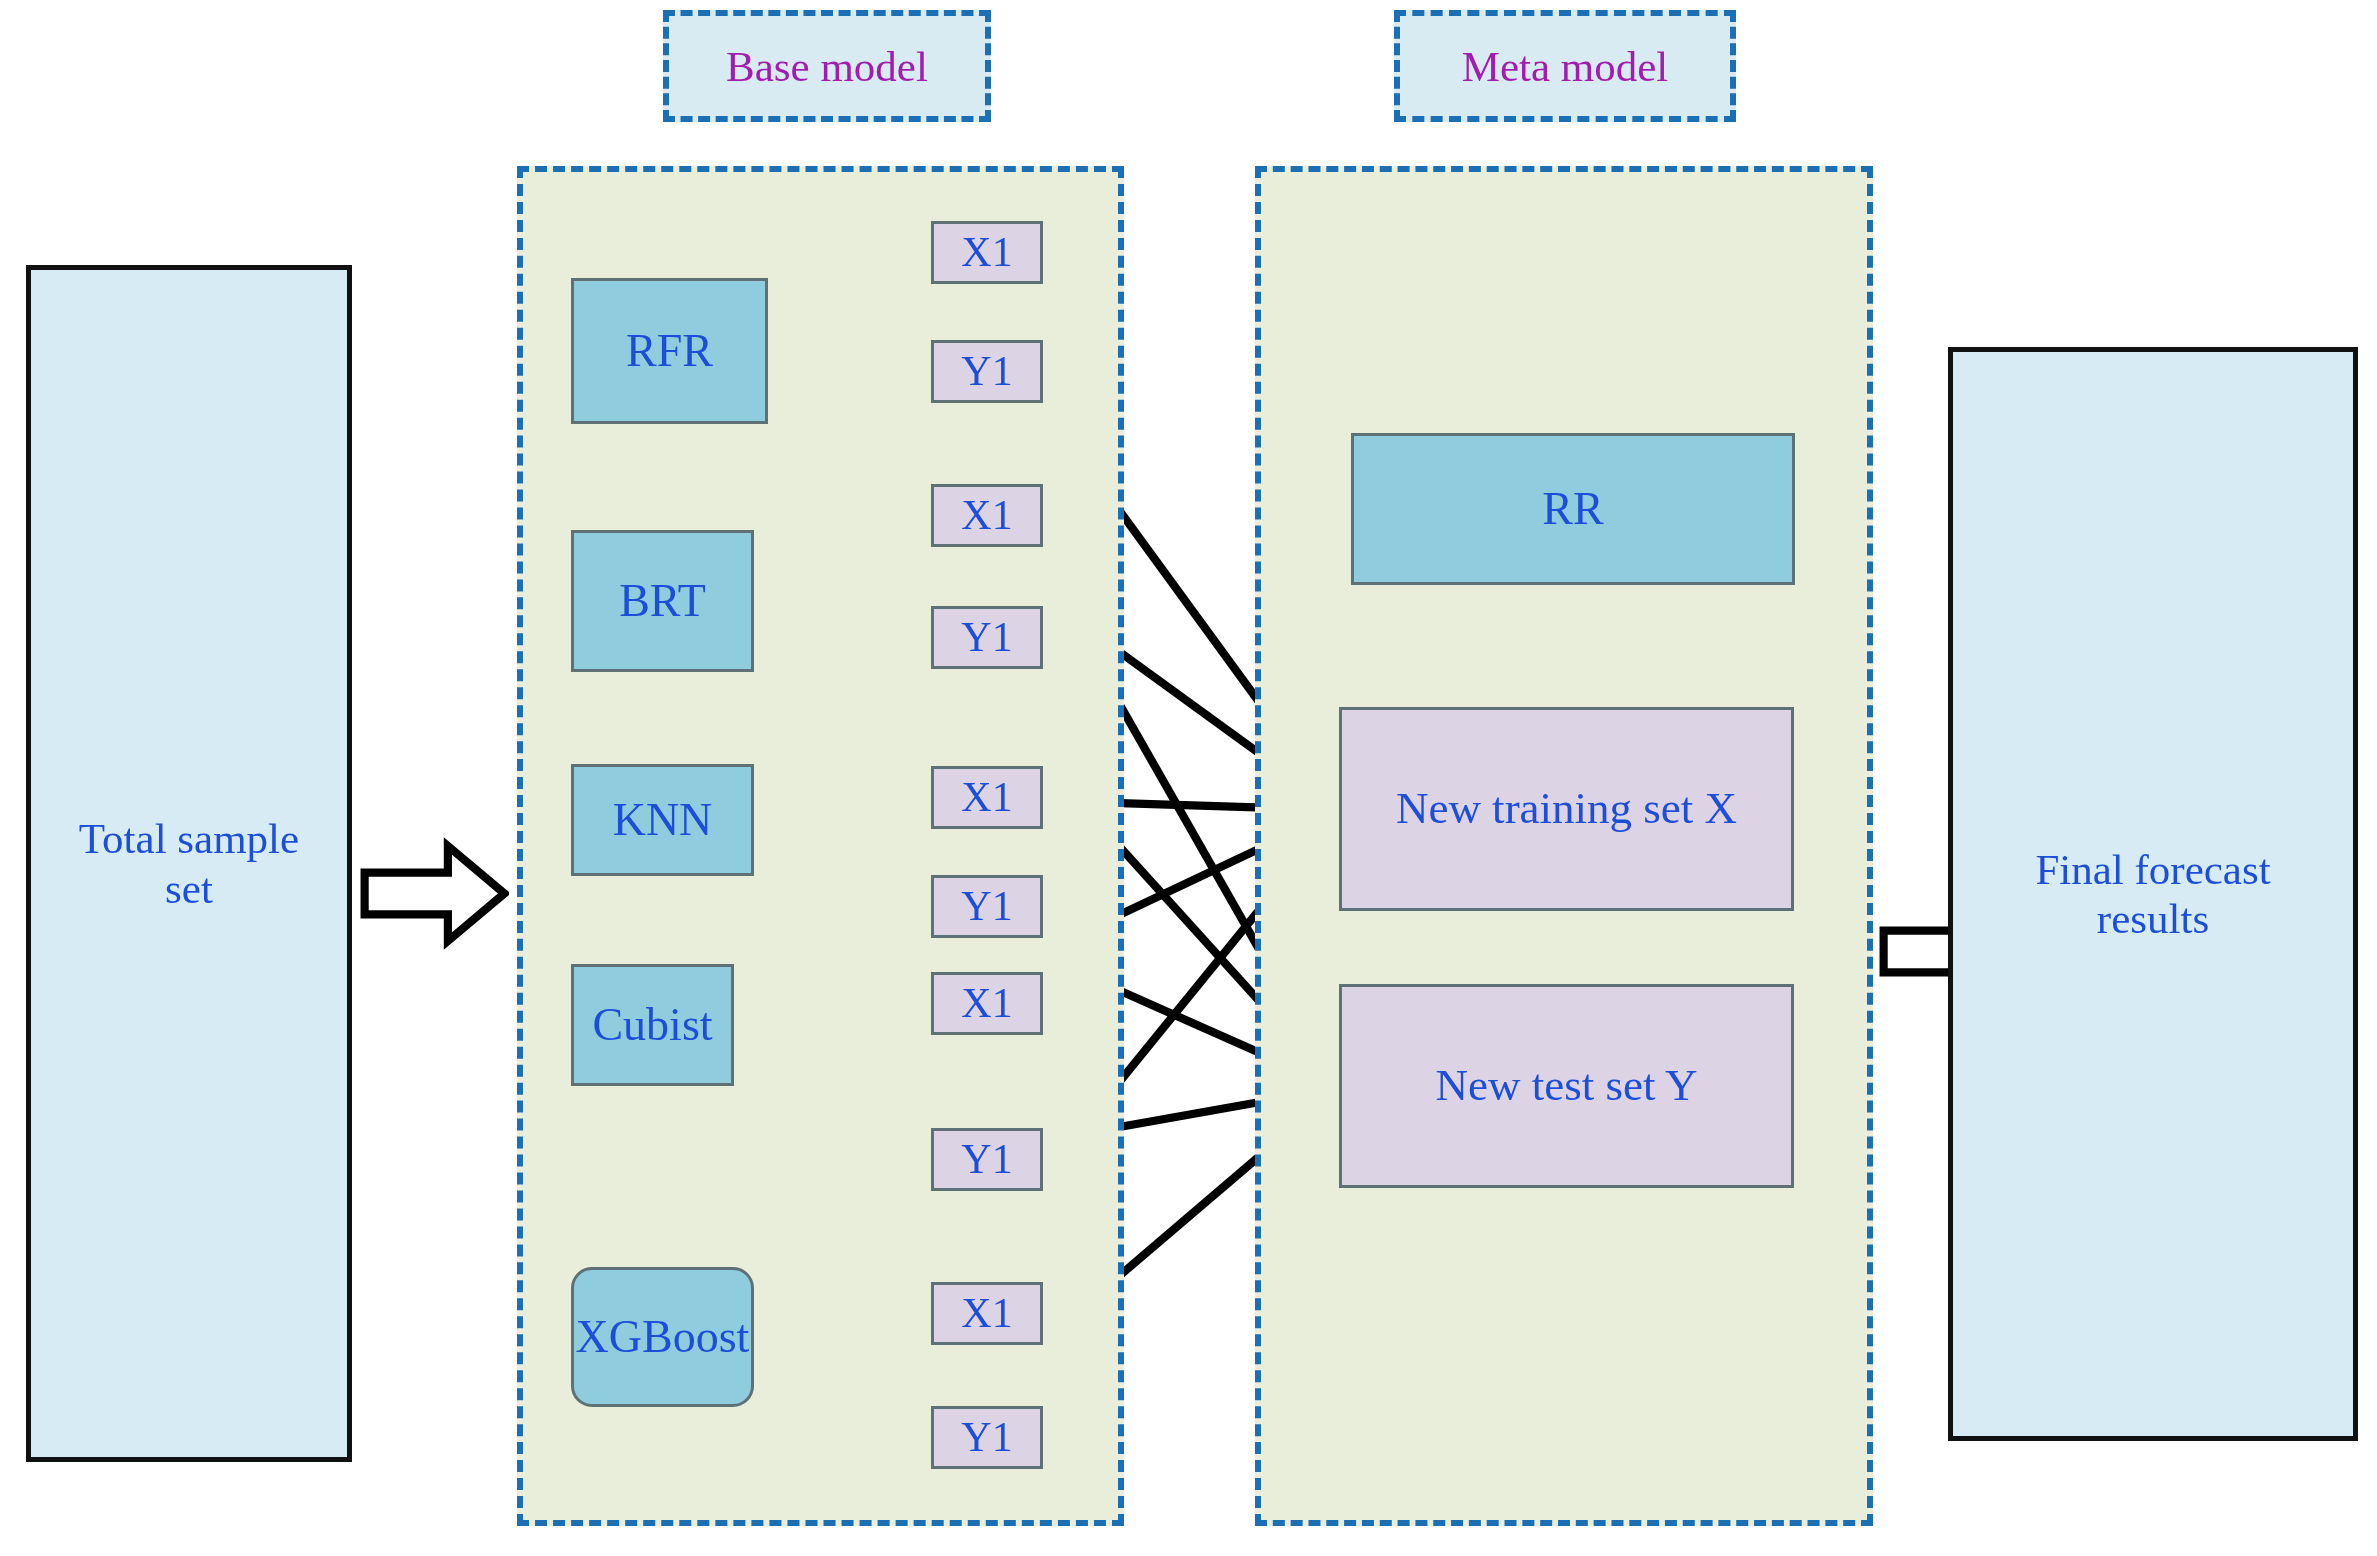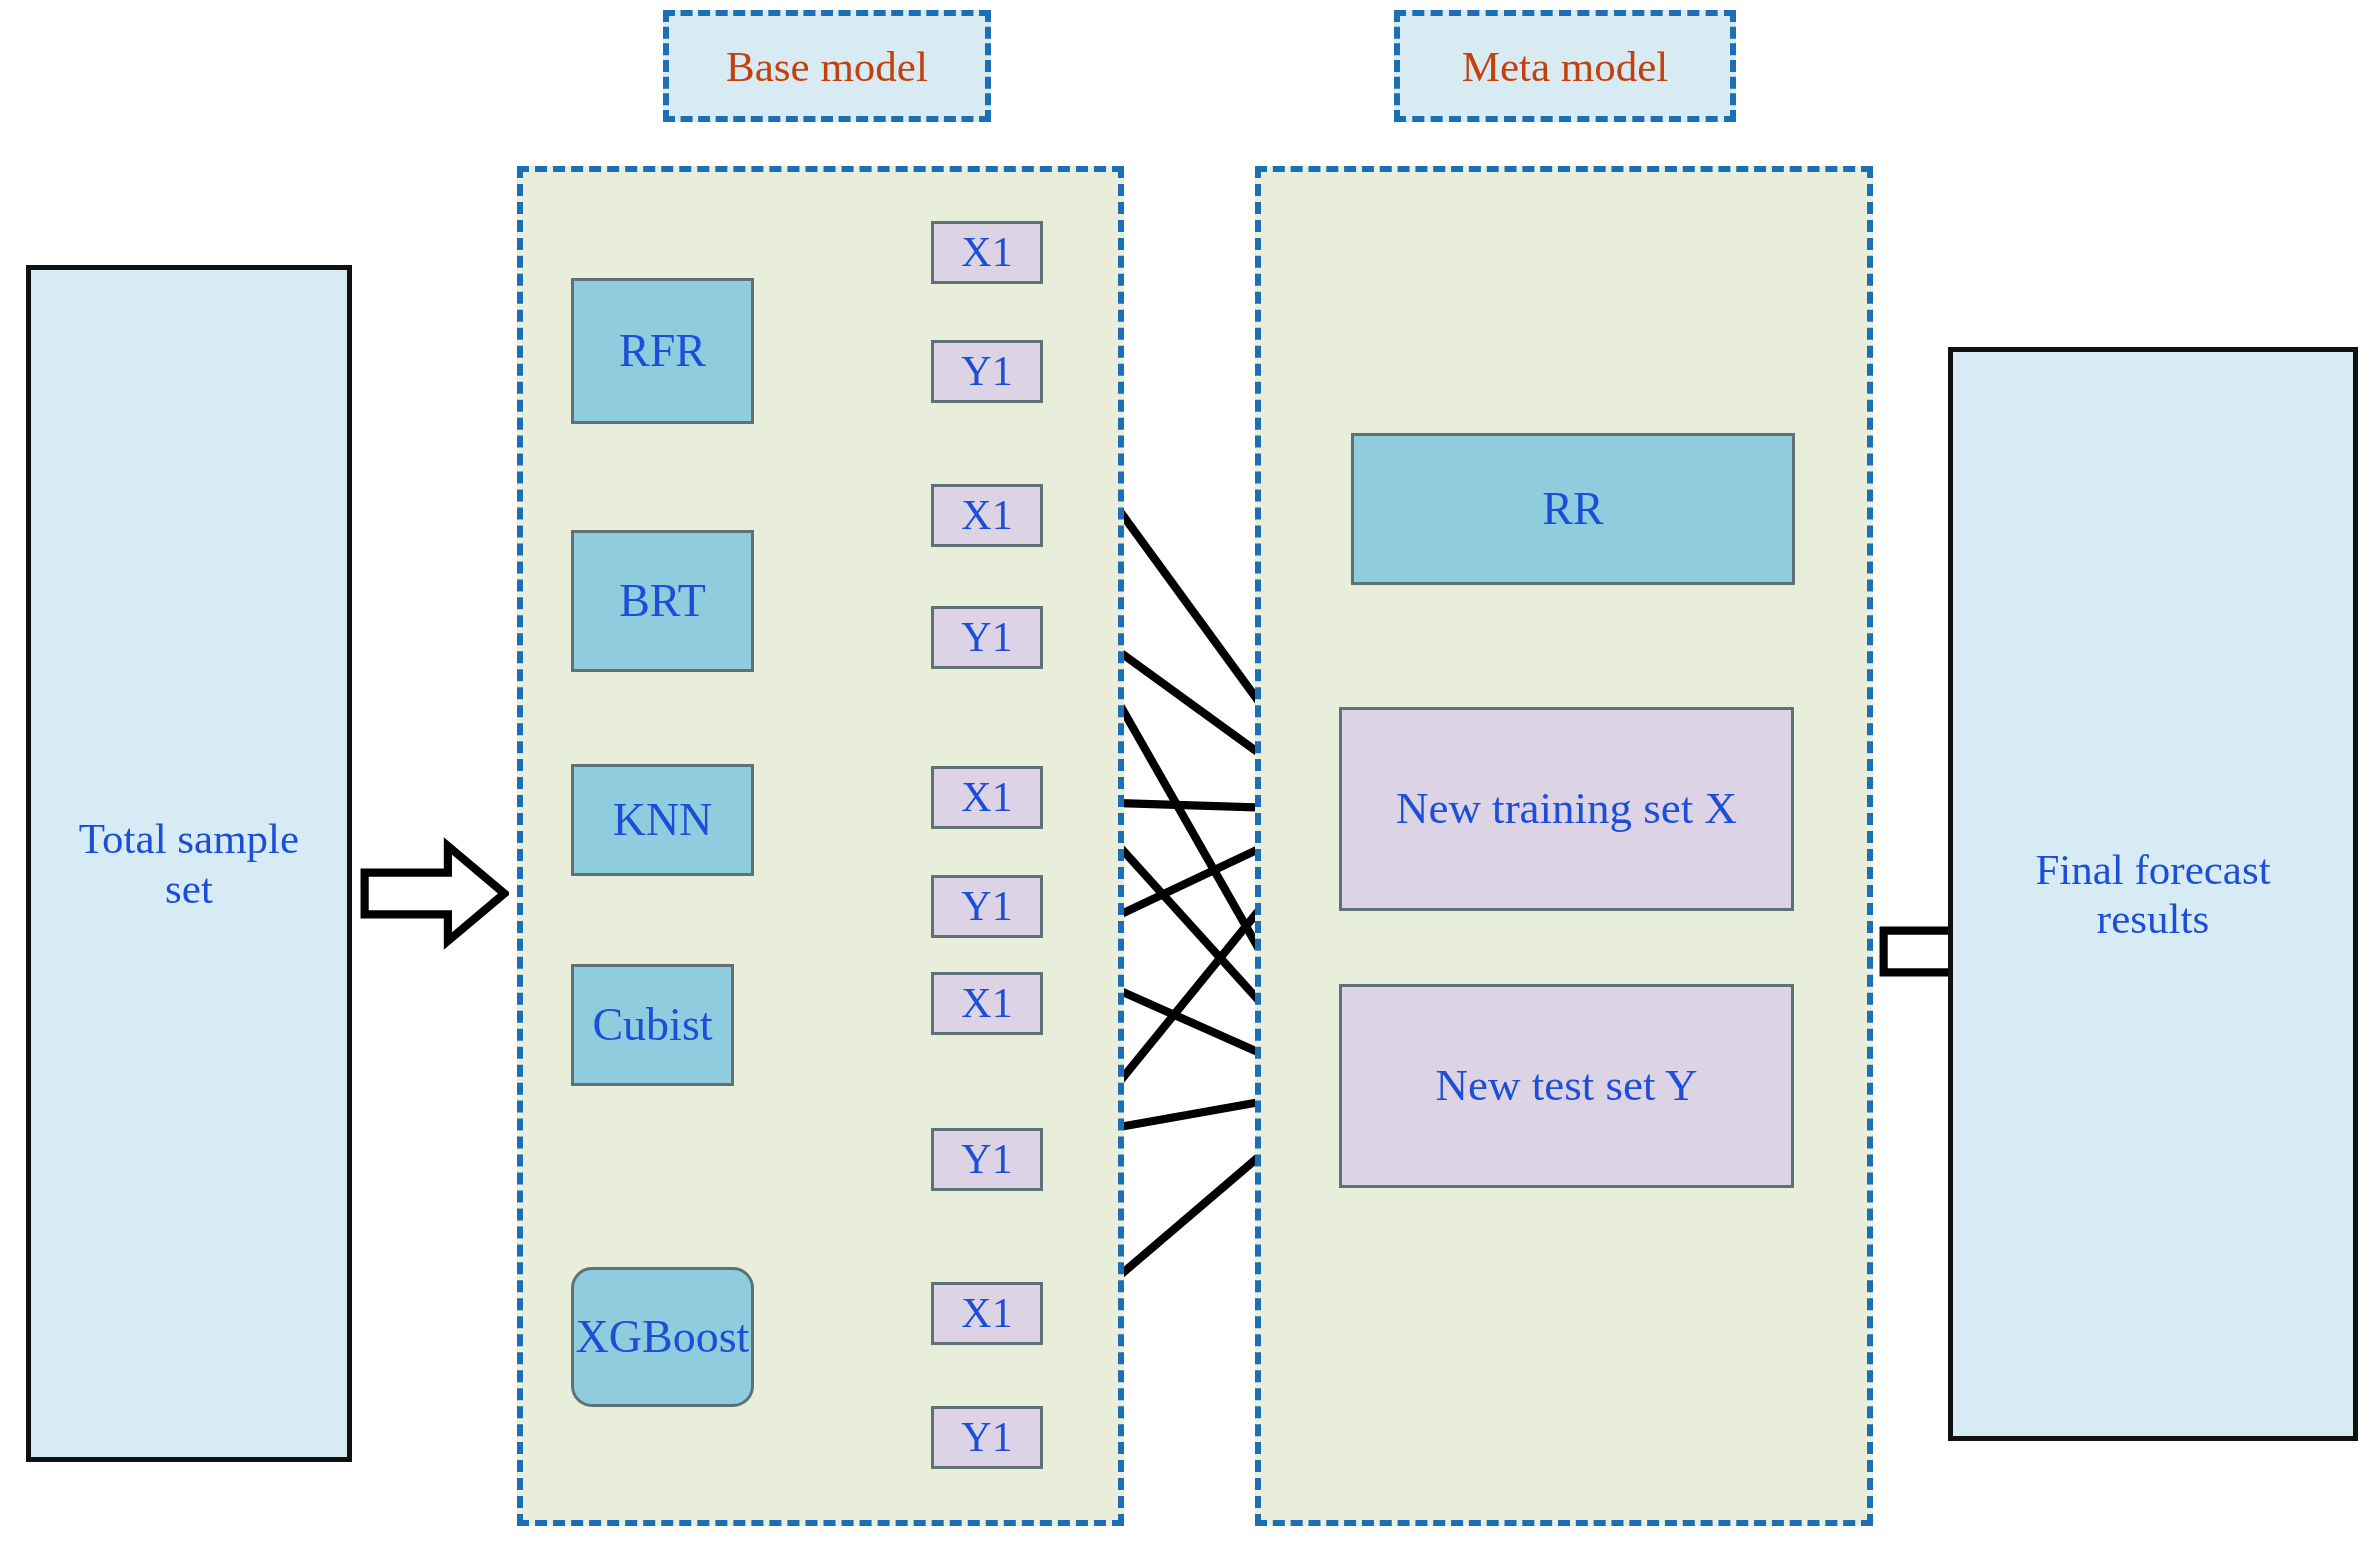--- a/index.html
+++ b/index.html
@@ -20,21 +20,21 @@
     border:6.7px dashed #1B6FB5;
     box-sizing:border-box;
   }
   
   .caption{
     position:absolute;
     background:#D8EAF2;
     border:6.7px dashed #1B6FB5;
     box-sizing:border-box;
     display:flex;align-items:center;justify-content:center;
-    font-size:43px;color:#c2410c;
+    font-size:43px;color:#a21caf;
     white-space:nowrap;
   }
   
   .box{
     position:absolute;
     box-sizing:border-box;
     display:flex;align-items:center;justify-content:center;
     text-align:center;
     color:#1d4ed8;
     line-height:1.15;
@@ -124,21 +124,21 @@
     <div>
       <div>Total sample</div>
       <div>set</div>
     </div>
   </div>
 
   <svg class="block-arrow" style="left:360px;top:837px;width:149px;height:113px;" viewBox="0 0 200 152">
     <path d="M6,48 L118,48 L118,12 L194,76 L118,140 L118,104 L6,104 Z" fill="#ffffff" stroke="#000000" stroke-width="11" stroke-linejoin="miter"></path>
   </svg>
 
-  <div class="box box-model" style="left:571px;top:278px;width:183px;height:146px;">
+  <div class="box box-model" style="left:571px;top:278px;width:197px;height:146px;">
     <span>RFR</span>
   </div>
   <div class="box box-model" style="left:571px;top:530px;width:183px;height:142px;">
     <span>BRT</span>
   </div>
   <div class="box box-model" style="left:571px;top:764px;width:183px;height:112px;">
     <span>KNN</span>
   </div>
   <div class="box box-model" style="left:571px;top:964px;width:163px;height:122px;">
     <span>Cubist</span>

